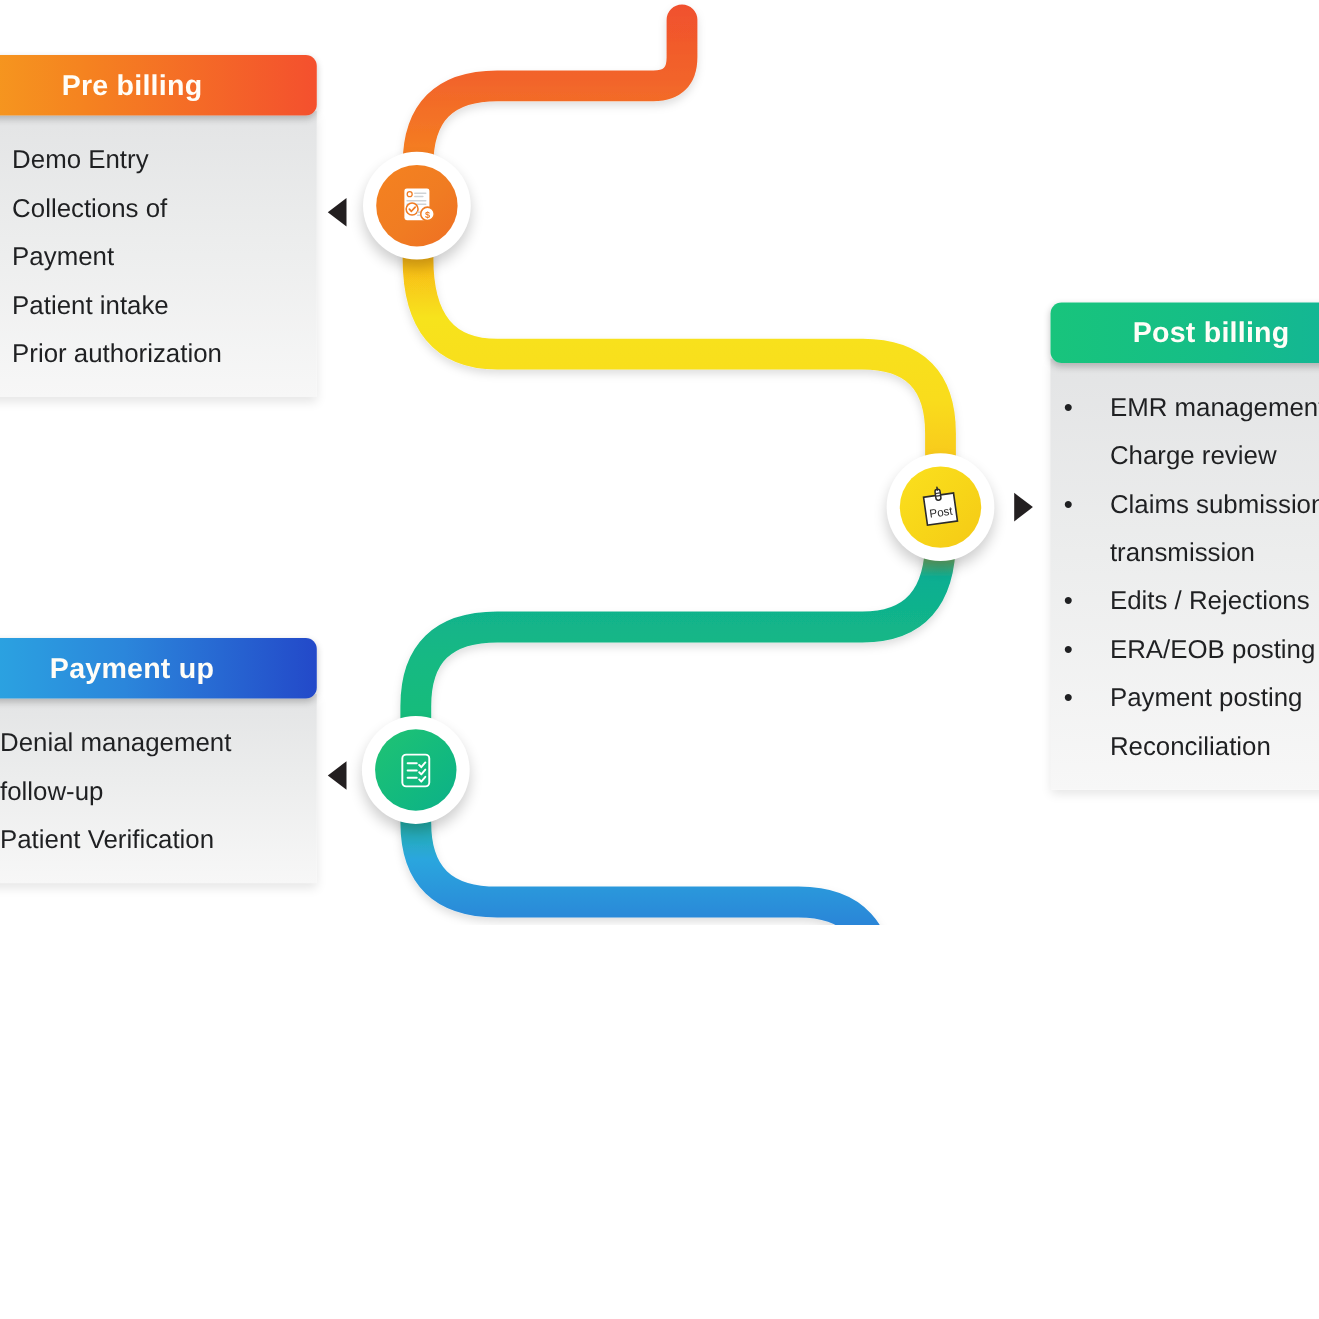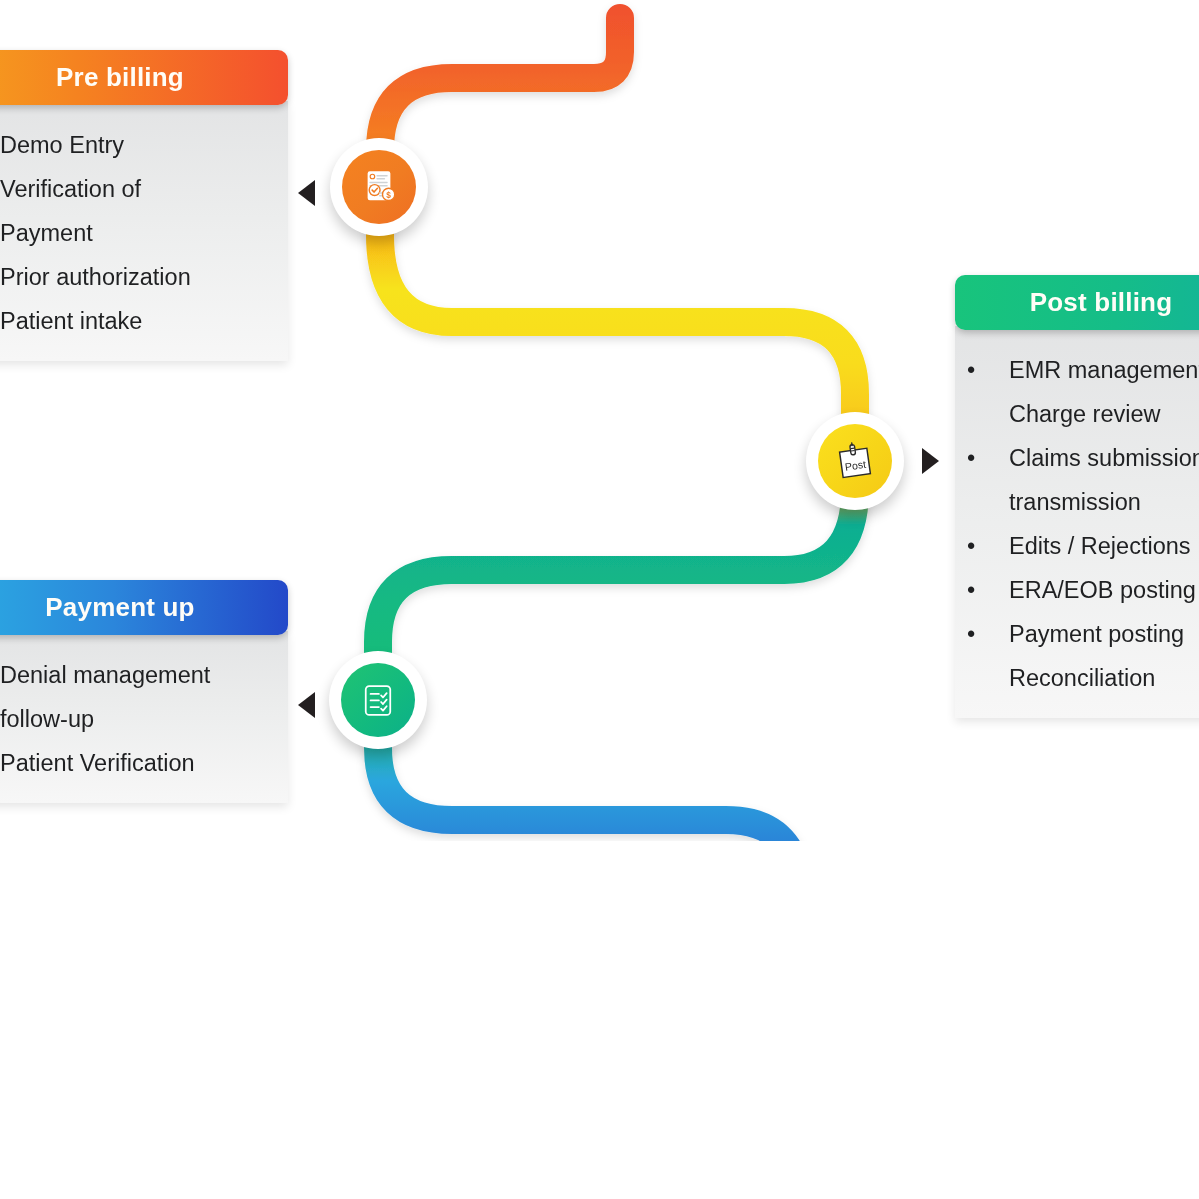--- a/index.html
+++ b/index.html
@@ -31,21 +31,21 @@
   .card-body li{
     color:#1f2022;font-size:23.5px;line-height:44px;
     white-space:nowrap;position:relative;
   }
   .card-body li .bul{position:absolute;left:-20px;top:0;font-size:23.5px;line-height:44px;}
   .card-body li .cont{display:block;}
 
   
   #card-pre{left:-48px;top:50px;width:336px;}
   #card-pre .card-body{padding-left:48px;}
-  #card-pre li{padding-left:0px;}
+  #card-pre li{padding-left:11px;}
 
   
   #card-follow{left:-48px;top:580px;width:336px;}
   #card-follow .card-body{padding-left:48px;}
 
   
   #card-post{left:955px;top:275px;width:292px;}
   #card-post .card-body{padding-left:32px;}
   #card-post li{padding-left:22px;}
 
@@ -136,30 +136,30 @@
   <div class="card" id="card-pre">
     <div class="card-head" style="background:linear-gradient(90deg,#F6A01E 0%,#F58220 38%,#F4502E 100%);">
       <span>Pre billing</span>
     </div>
     <div class="card-body">
       <ul>
         <li>
             <span class="cont">Demo Entry</span>
           </li>
         <li>
-            <span class="cont">Verification of</span>
+            <span class="cont">Collections of</span>
           </li>
         <li>
             <span class="cont">Payment</span>
           </li>
         <li>
+            <span class="cont">Patient intake</span>
+          </li>
+        <li>
             <span class="cont">Prior authorization</span>
-          </li>
-        <li>
-            <span class="cont">Patient intake</span>
           </li>
       </ul>
     </div>
   </div>
 
   <div class="card" id="card-follow">
     <div class="card-head" style="background:linear-gradient(90deg,#2BADE3 0%,#2B86DB 48%,#2349C9 100%);">
       <span>Payment up</span>
     </div>
     <div class="card-body">

